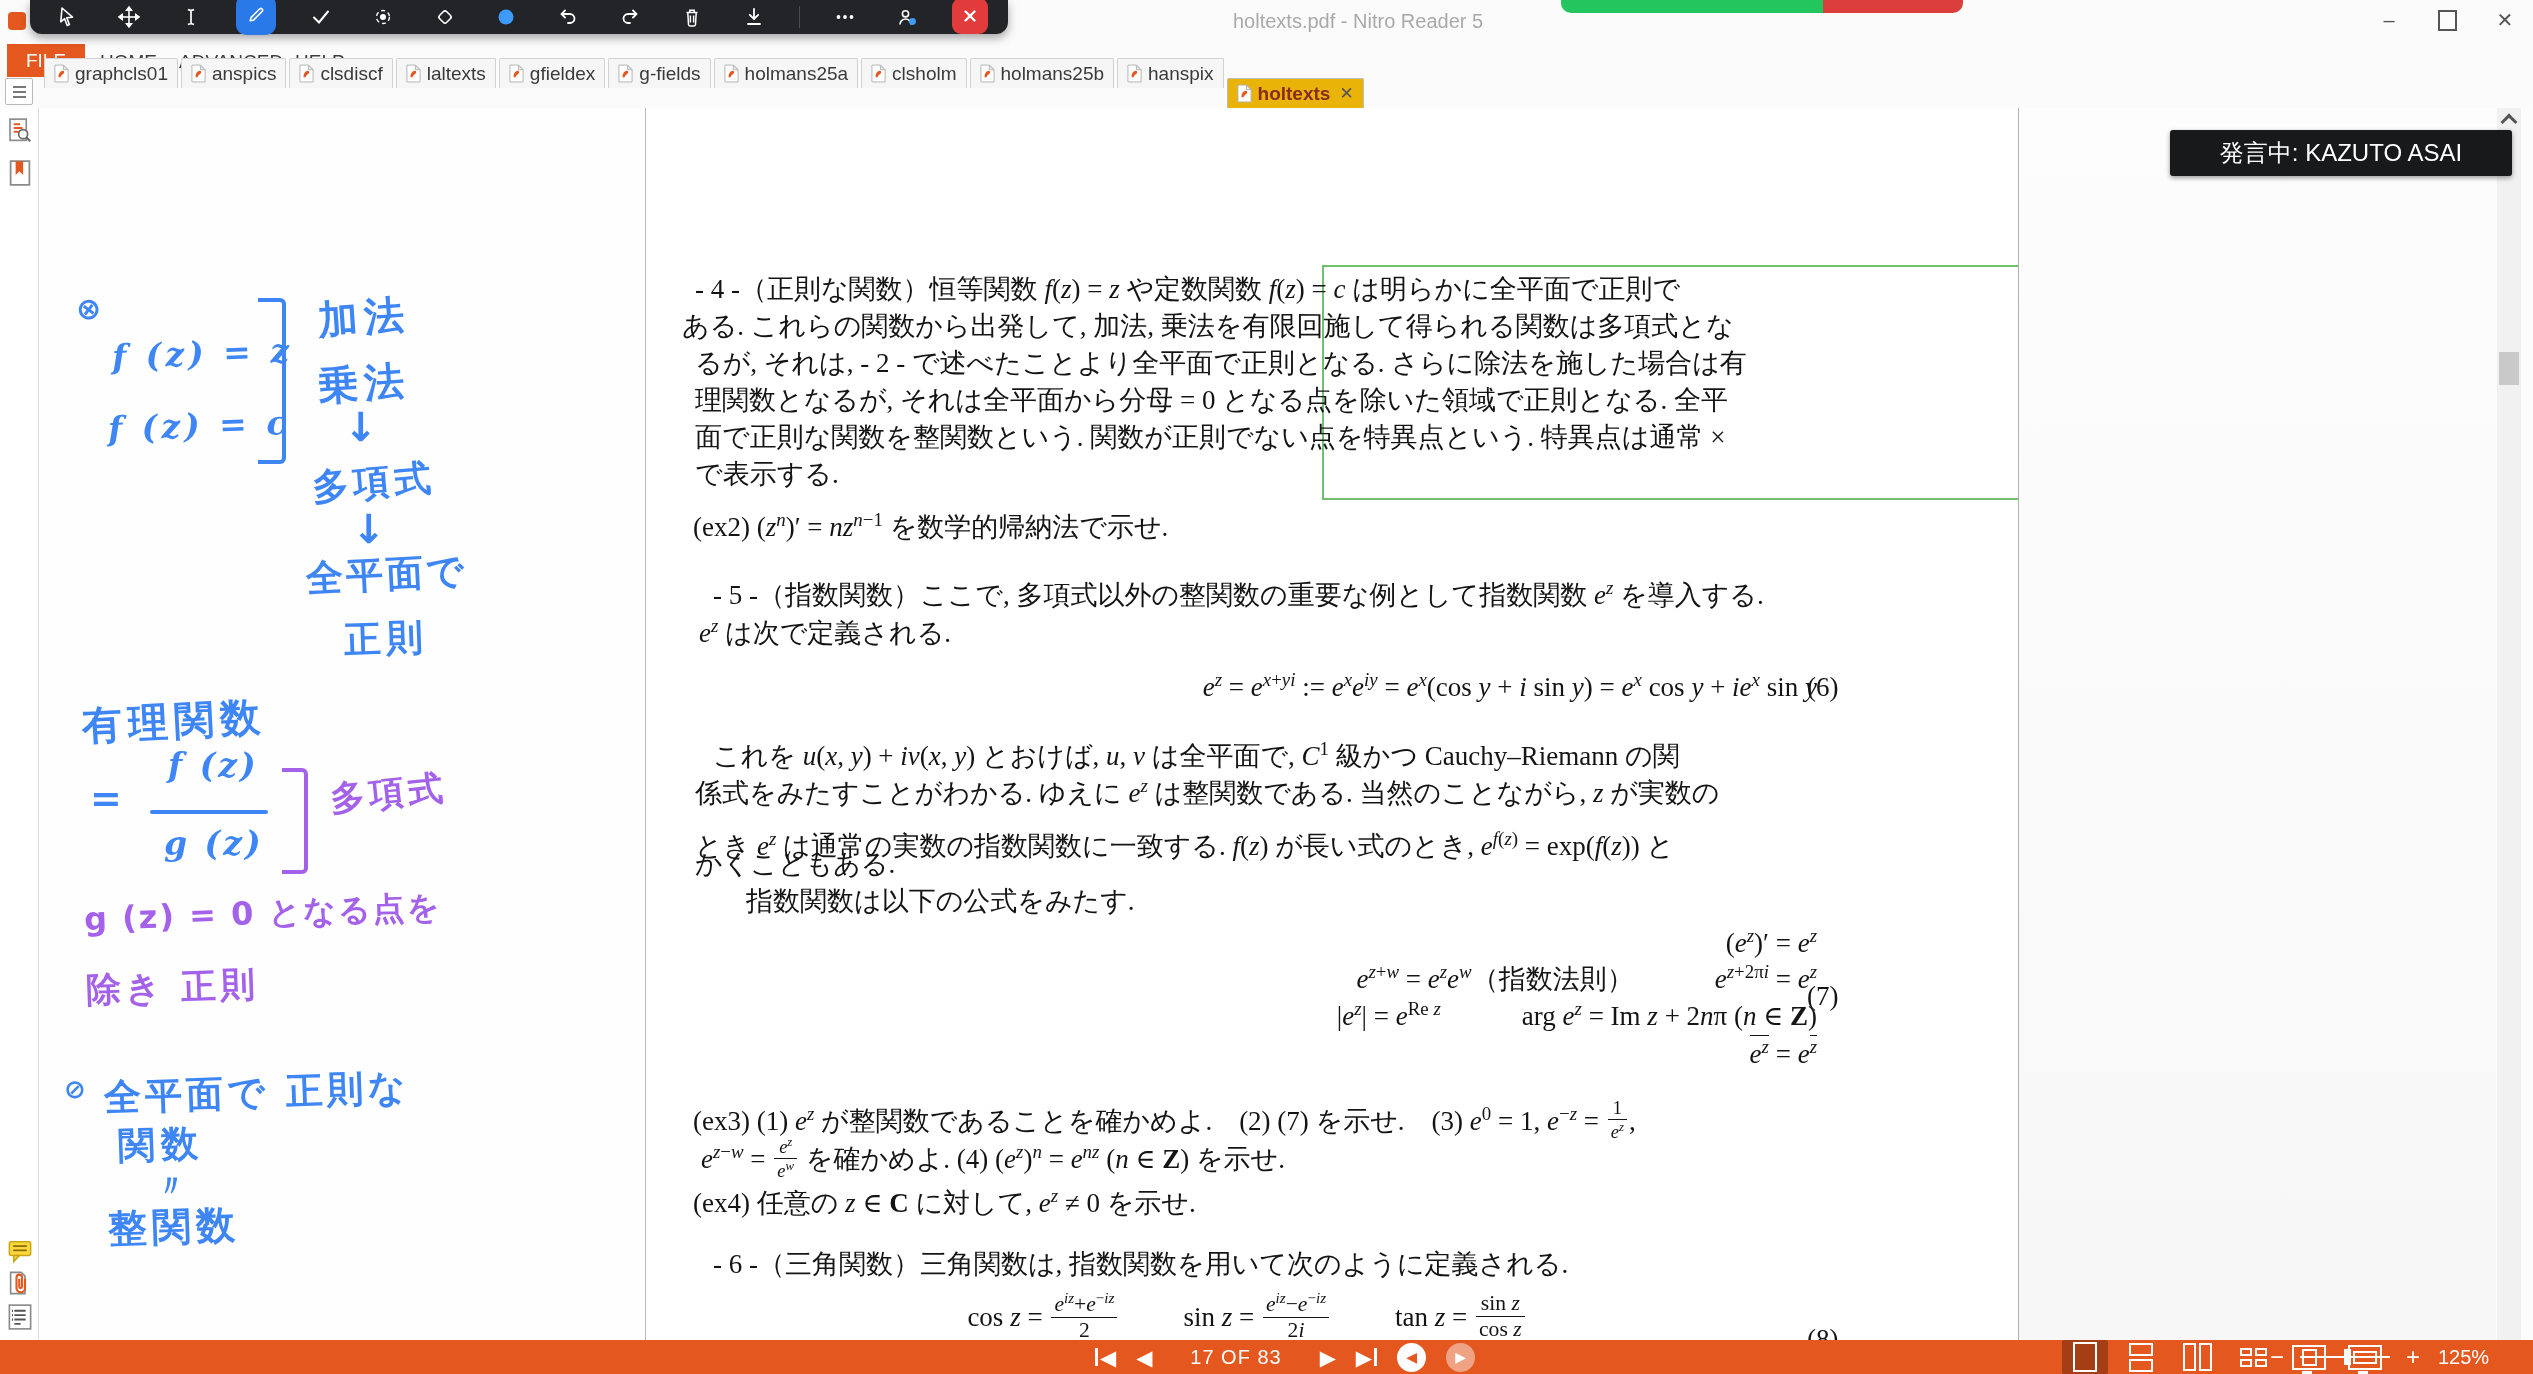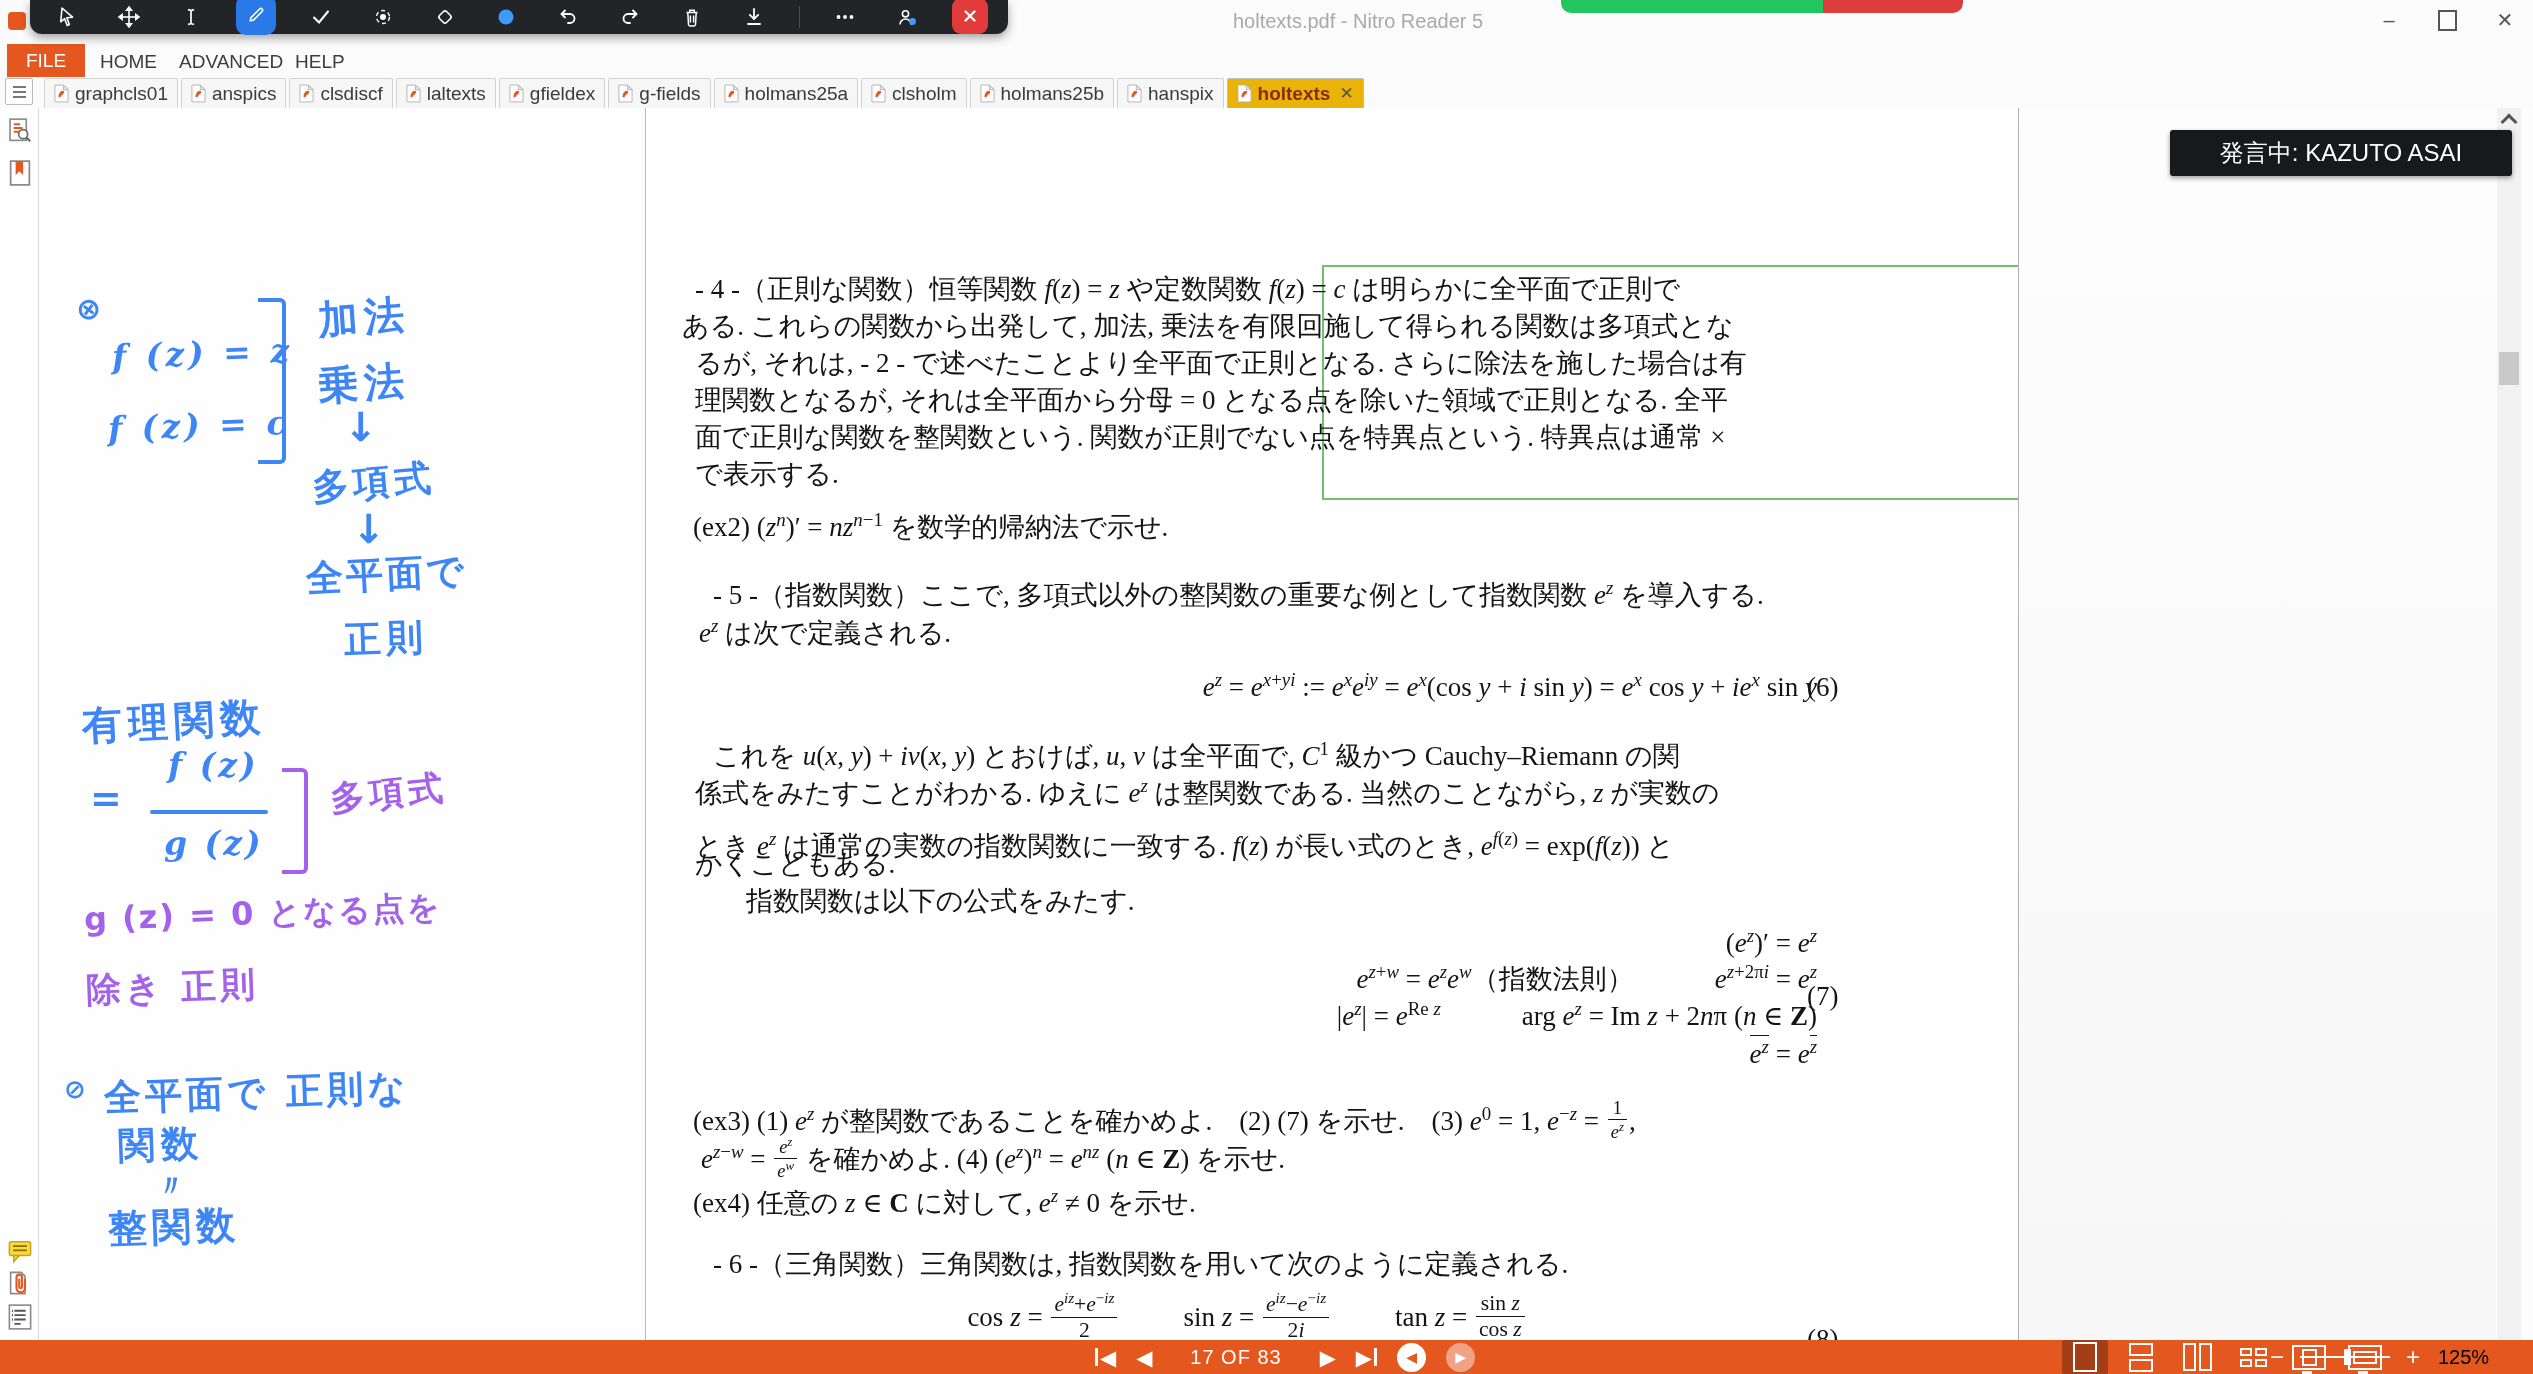--- a/index.html
+++ b/index.html
@@ -111,21 +111,21 @@
   .sh-grid i{display:block;height:8px;border:2px solid #fff;box-sizing:border-box;width:12px;}
   .monitor{position:relative;width:30px;height:21px;border:2px solid #fff;display:flex;align-items:center;justify-content:center;}
   .monitor:after{content:"";position:absolute;left:8px;bottom:-6px;width:10px;height:3px;background:#fff;}
   .mon-page{width:11px;height:13px;border:2px solid #fff;}
   .mon-wide{width:20px;height:9px;border:2px solid #fff;}
 
   .zoomctl{position:absolute;left:2270px;top:0;height:100%;display:flex;align-items:center;gap:16px;color:#fff;}
   .zsign{font-size:24px;line-height:1;}
   .ztrack{position:relative;width:90px;height:2px;background:#fff;}
   .zthumb{position:absolute;left:44px;top:-7px;width:7px;height:16px;background:#fff;}
-  .zoom-label{position:absolute;left:2438px;top:6px;color:#000000;font-size:20px;}
+  .zoom-label{position:absolute;left:2438px;top:6px;color:#ffffff;font-size:20px;}
 </style>
 </head>
 <body>
 
 <div id="app">
 
   <div class="titlebar">
     <span class="app-dot"></span>
     <span class="title-text">holtexts.pdf - Nitro Reader 5</span>
     <div class="win-btns">
@@ -258,21 +258,21 @@
     <span class="menu-item" style="left:179px;">ADVANCED</span>
     <span class="menu-item" style="left:295px;">HELP</span>
   </div>
 
   <div class="tabrow">
     <span class="tablist-btn">
         <i></i>
         <i></i>
         <i></i>
       </span>
-    <div style="display:flex;align-items:flex-end;">
+    <div style="display:flex;align-items:center;">
         <div class="tab">
           <span class="tab-icon">
             <svg width="15" height="19" viewBox="0 0 16 20">
               <path d="M1 1 h9 l5 5 v13 h-14 Z" fill="#fff" stroke="#b2b2b2"></path>
               <path d="M10 1 l5 5 h-5 Z" fill="#e9e9e9" stroke="#b2b2b2"></path>
               <path fill="#e4571f" d="M5 14 c-0.6-3.2 1.4-6.2 3.4-6.8 c2.1-0.6 3.2 1 2.1 2.6 c-0.9 1.3-2.6 1.6-3.6 4.2 Z"></path>
             </svg>
           </span>
           <span class="tab-label">graphcls01</span>
         </div>

